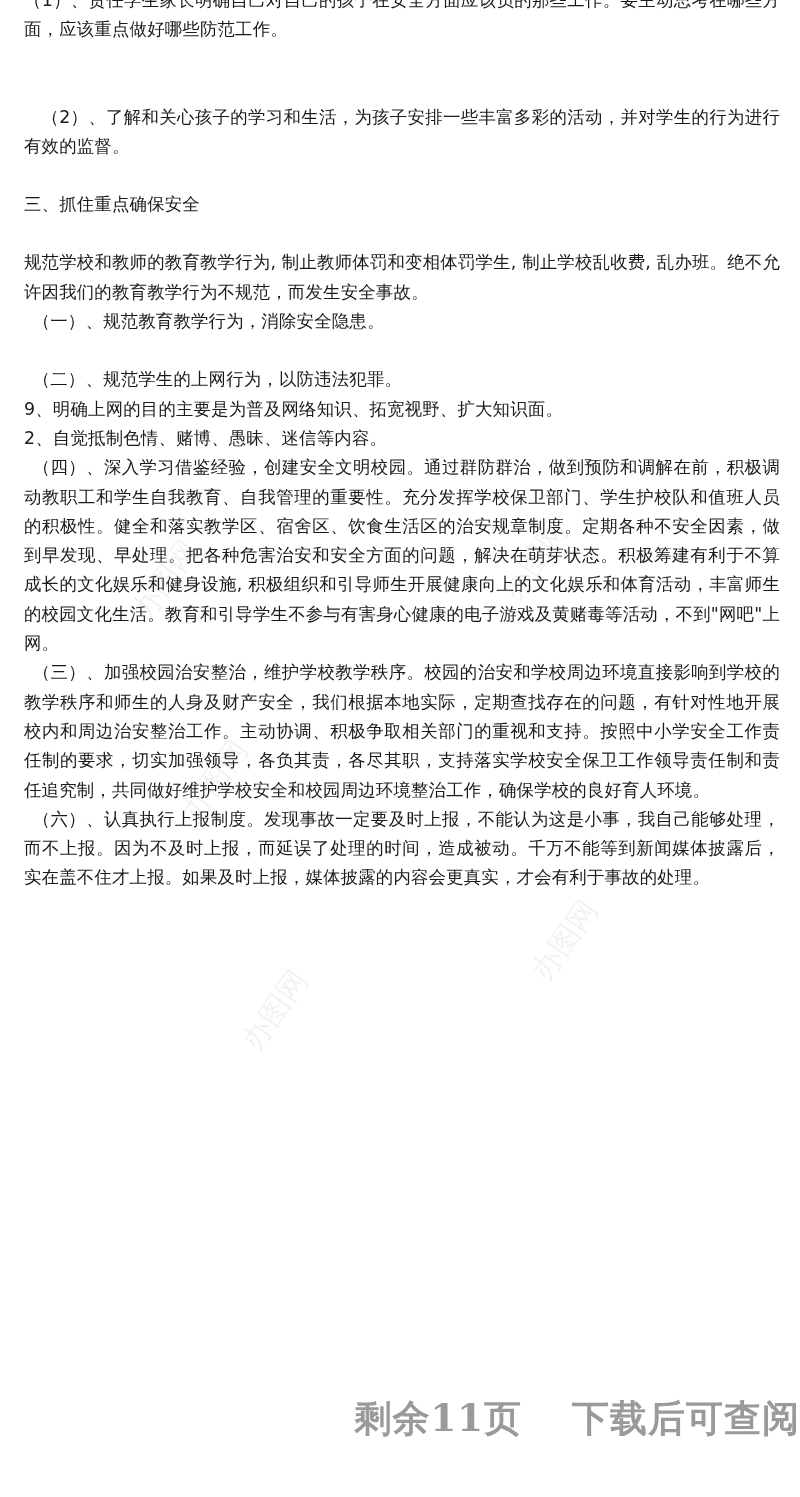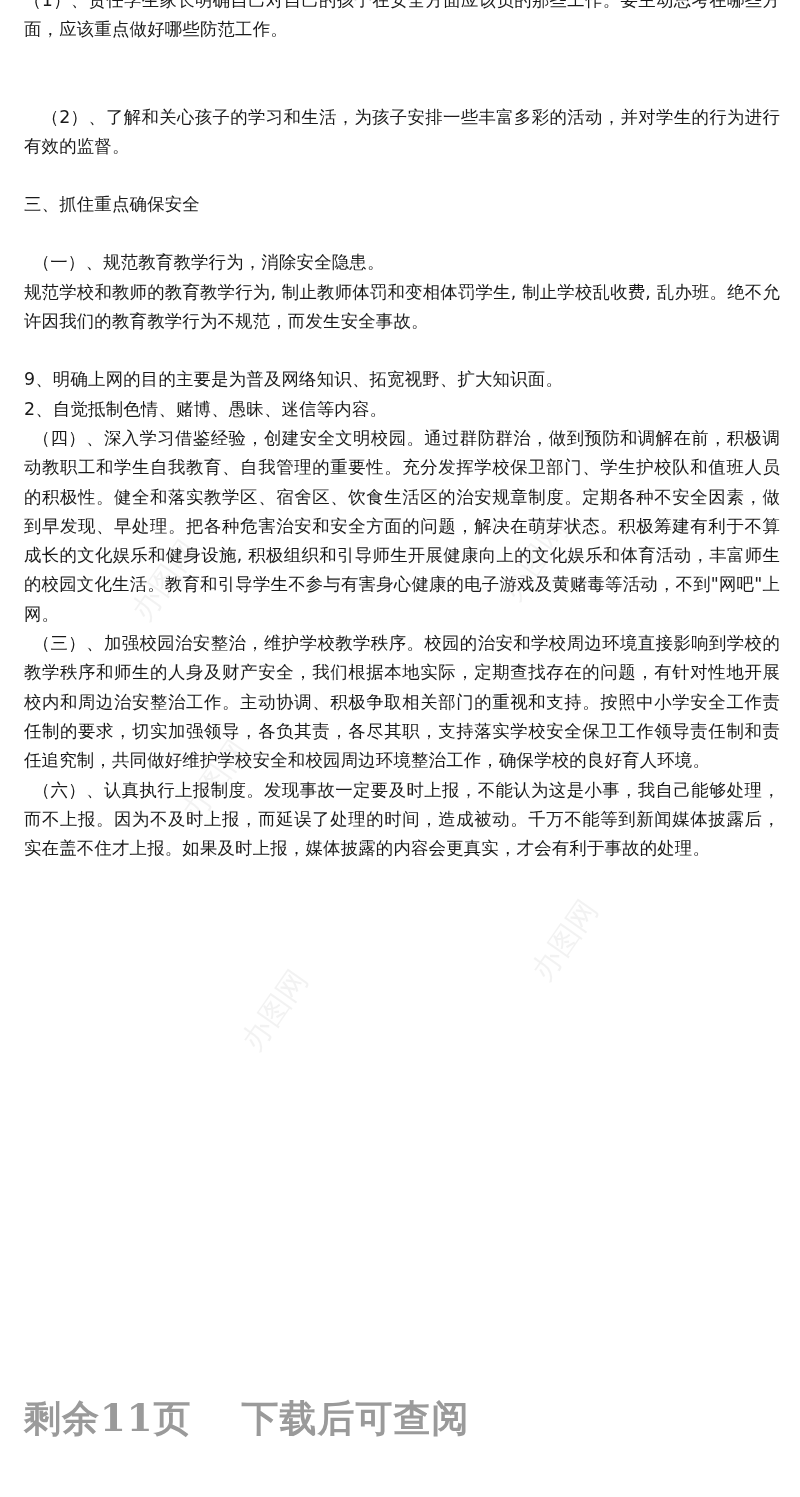--- a/index.html
+++ b/index.html
@@ -14,45 +14,46 @@
   }
   .doc p { margin: 0; text-align: justify; }
   .gap-lg { height: 58px; }
   .gap-md { height: 29px; }
   .watermark {
     position: absolute; font-size: 30px; color: rgba(0,0,0,0.05);
     transform: rotate(-55deg); white-space: nowrap; pointer-events: none;
     font-family: "DejaVu Sans", sans-serif;
   }
   .more {
-    position: absolute; left: 0; right: 0; top: 1394px; text-align: left;
+    position: absolute; left: 0; right: 0; top: 1394px; text-align: right;
     font-family: "DejaVu Serif", "Liberation Serif", serif;
-    font-weight: bold; font-size: 37px; color: #9a9a9a; letter-spacing: 1px; padding-left: 24px;
+    font-weight: bold; font-size: 37px; color: #9a9a9a; letter-spacing: 1px;
   }
   .more span.sep { display: inline-block; width: 50px; }
 </style>
 </head>
 <body>
 
 <div class="watermark" style="left:120px; top:560px;">办图网</div>
 <div class="watermark" style="left:490px; top:540px;">办图网</div>
 <div class="watermark" style="left:170px; top:760px;">办图网</div>
 <div class="watermark" style="left:520px; top:920px;">办图网</div>
 <div class="watermark" style="left:230px; top:990px;">办图网</div>
 
 <div class="doc">
   <p>（1）、责任学生家长明确自己对自己的孩子在安全方面应该负的那些工作。要主动思考在哪些方面，应该重点做好哪些防范工作。</p>
   <div class="gap-lg"></div>
   <p style="text-indent:1em">（2）、了解和关心孩子的学习和生活，为孩子安排一些丰富多彩的活动，并对学生的行为进行有效的监督。</p>
   <div class="gap-md"></div>
   <p>三、抓住重点确保安全</p>
   <div class="gap-md"></div>
+  <p>规范学校和教师的教育教学行为, 制止教师体罚和变相体罚学生, 制止学校乱收费, 乱办班。绝不允许因我们的教育教学行为不规范，而发生安全事故。</p>
   <p style="text-indent:0.5em">（一）、规范教育教学行为，消除安全隐患。</p>
-  <p>规范学校和教师的教育教学行为, 制止教师体罚和变相体罚学生, 制止学校乱收费, 乱办班。绝不允许因我们的教育教学行为不规范，而发生安全事故。</p>
   <div class="gap-md"></div>
+  <p style="text-indent:0.5em">（二）、规范学生的上网行为，以防违法犯罪。</p>
   <p>9、明确上网的目的主要是为普及网络知识、拓宽视野、扩大知识面。</p>
   <p>2、自觉抵制色情、赌博、愚昧、迷信等内容。</p>
   <p style="text-indent:0.5em">（四）、深入学习借鉴经验，创建安全文明校园。通过群防群治，做到预防和调解在前，积极调动教职工和学生自我教育、自我管理的重要性。充分发挥学校保卫部门、学生护校队和值班人员的积极性。健全和落实教学区、宿舍区、饮食生活区的治安规章制度。定期各种不安全因素，做到早发现、早处理。把各种危害治安和安全方面的问题，解决在萌芽状态。积极筹建有利于不算成长的文化娱乐和健身设施, 积极组织和引导师生开展健康向上的文化娱乐和体育活动，丰富师生的校园文化生活。教育和引导学生不参与有害身心健康的电子游戏及黄赌毒等活动，不到"网吧"上网。</p>
   <p style="text-indent:0.5em">（三）、加强校园治安整治，维护学校教学秩序。校园的治安和学校周边环境直接影响到学校的教学秩序和师生的人身及财产安全，我们根据本地实际，定期查找存在的问题，有针对性地开展校内和周边治安整治工作。主动协调、积极争取相关部门的重视和支持。按照中小学安全工作责任制的要求，切实加强领导，各负其责，各尽其职，支持落实学校安全保卫工作领导责任制和责任追究制，共同做好维护学校安全和校园周边环境整治工作，确保学校的良好育人环境。</p>
   <p style="text-indent:0.5em">（六）、认真执行上报制度。发现事故一定要及时上报，不能认为这是小事，我自己能够处理，而不上报。因为不及时上报，而延误了处理的时间，造成被动。千万不能等到新闻媒体披露后，实在盖不住才上报。如果及时上报，媒体披露的内容会更真实，才会有利于事故的处理。</p>
 </div>
 
 <div class="more">
   <span>剩余11页</span><span class="sep"></span><span>下载后可查阅</span>
 </div>

